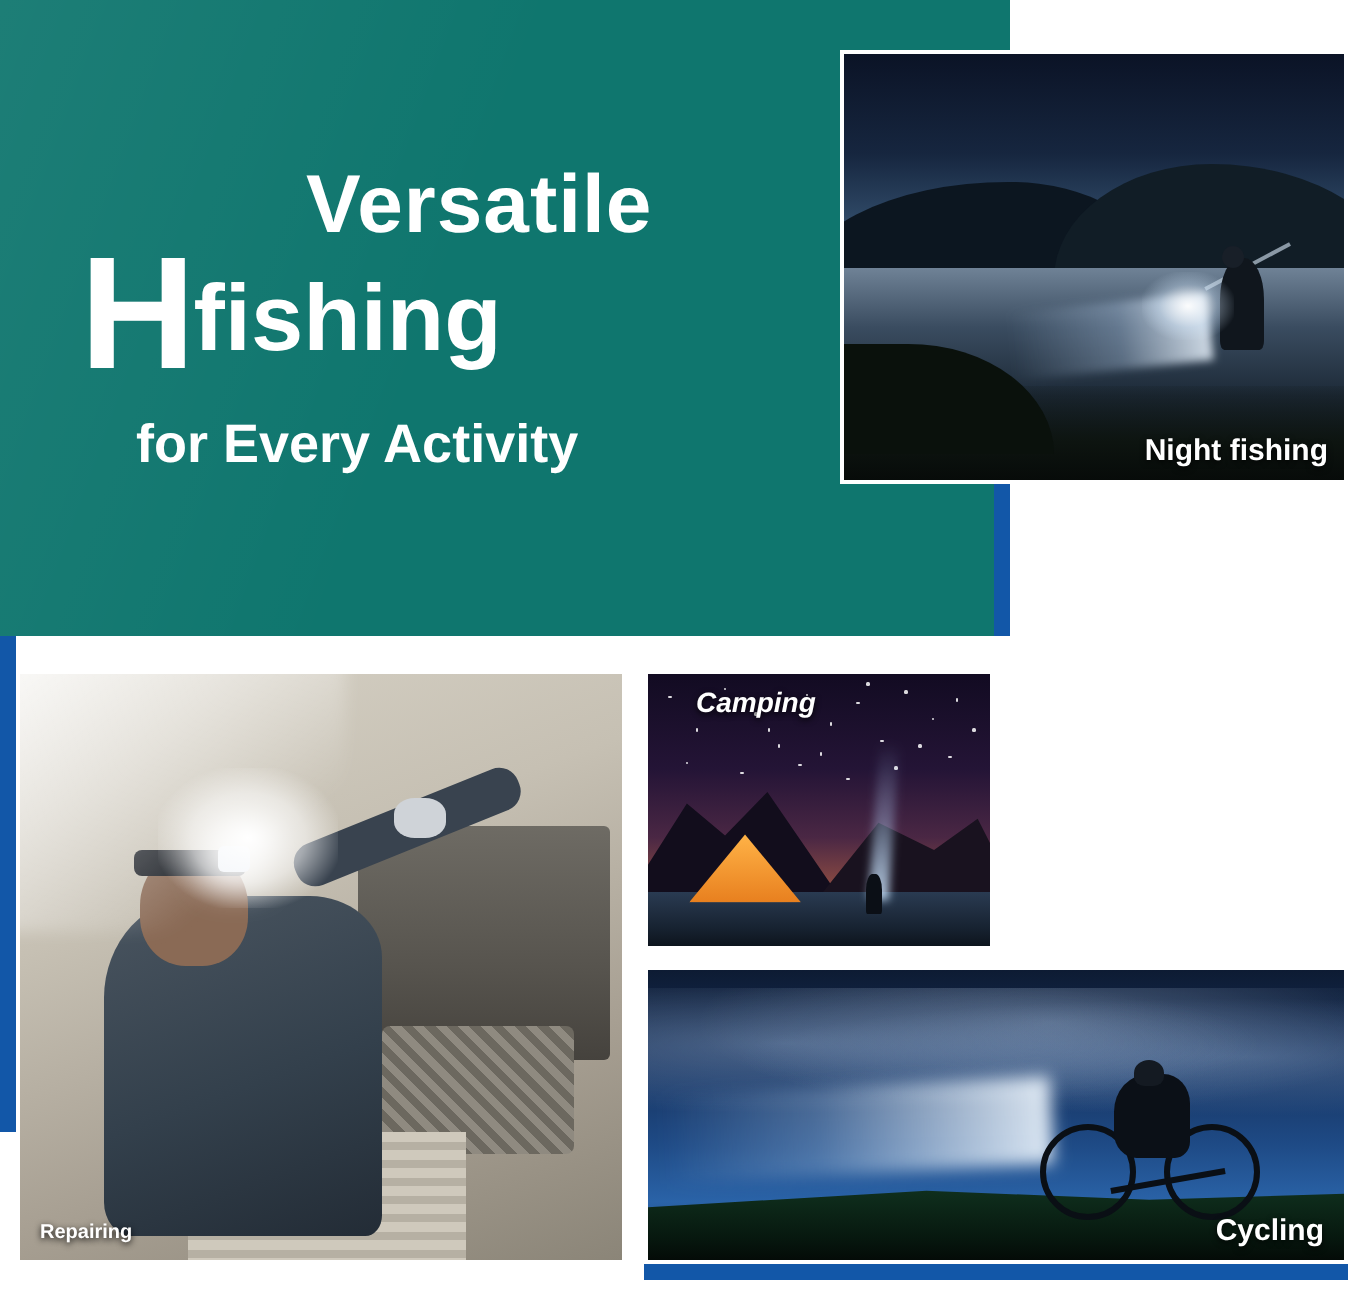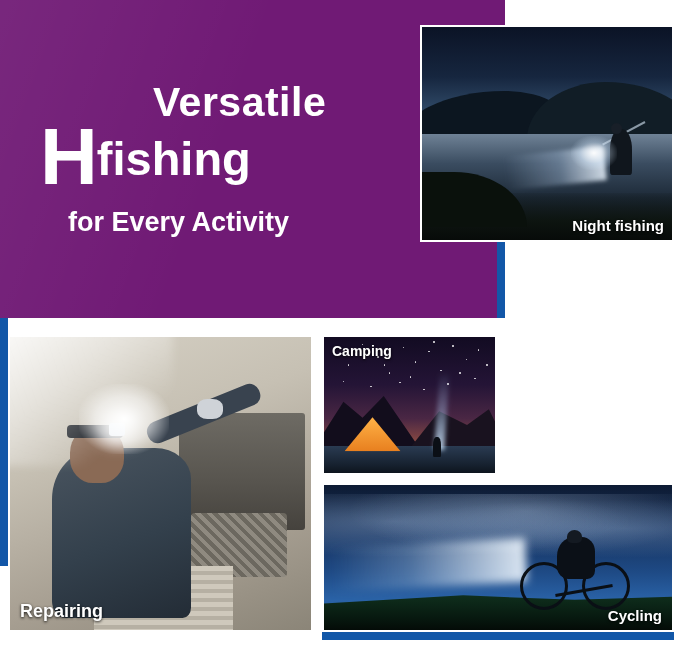--- a/index.html
+++ b/index.html
@@ -20,21 +20,21 @@
     height: 645px;
     background: #ffffff;
   }
 
   
   .hero-band {
     position: absolute;
     left: 0; top: 0;
     width: 505px;
     height: 318px;
-    background: #701a75;
+    background: #0f766e;
   }
   .hero-band .sheen {
     position: absolute;
     inset: 0;
     background: linear-gradient(110deg, rgba(255,255,255,0.06) 0%, rgba(255,255,255,0.0) 45%);
   }
   .hero-text {
     position: absolute;
     left: 40px;
     top: 82px;
@@ -240,21 +240,21 @@
     width: 26px; height: 20px;
     background: #cfd3d8;
     border-radius: 40%;
   }
   .rp-blind {
     position: absolute;
     left: 28%; bottom: 0;
     width: 46%; height: 22%;
     background: repeating-linear-gradient(180deg, #cfc9bc 0 5px, #b6b0a3 5px 9px);
   }
-  #cap-repairing { left: 10px; bottom: 8px; font-size: 18px; }
+  #cap-repairing { left: 10px; bottom: 8px; font-size: 10px; }
 
   
   #tile-camping {
     left: 322px; top: 335px;
     width: 175px; height: 140px;
     border: 2px solid #ffffff;
     box-sizing: border-box;
   }
   .cm-sky {
     position: absolute; inset: 0;
@@ -299,21 +299,21 @@
     filter: blur(2px);
     transform: rotate(4deg);
   }
   .cm-person {
     position: absolute;
     left: 64%; bottom: 12%;
     width: 8px; height: 20px;
     background: #0b0f16;
     border-radius: 40% 40% 10% 10%;
   }
-  #cap-camping { left: 8px; top: 6px; font-size: 14px; }
+  #cap-camping { left: 24px; top: 6px; font-size: 14px; font-style: italic; }
 
   
   #tile-dog-walking {
     left: 504px; top: 335px;
     width: 170px; height: 140px;
     border: 2px solid #ffffff;
     box-sizing: border-box;
   }
   .dw-bg {
     position: absolute; inset: 0;

